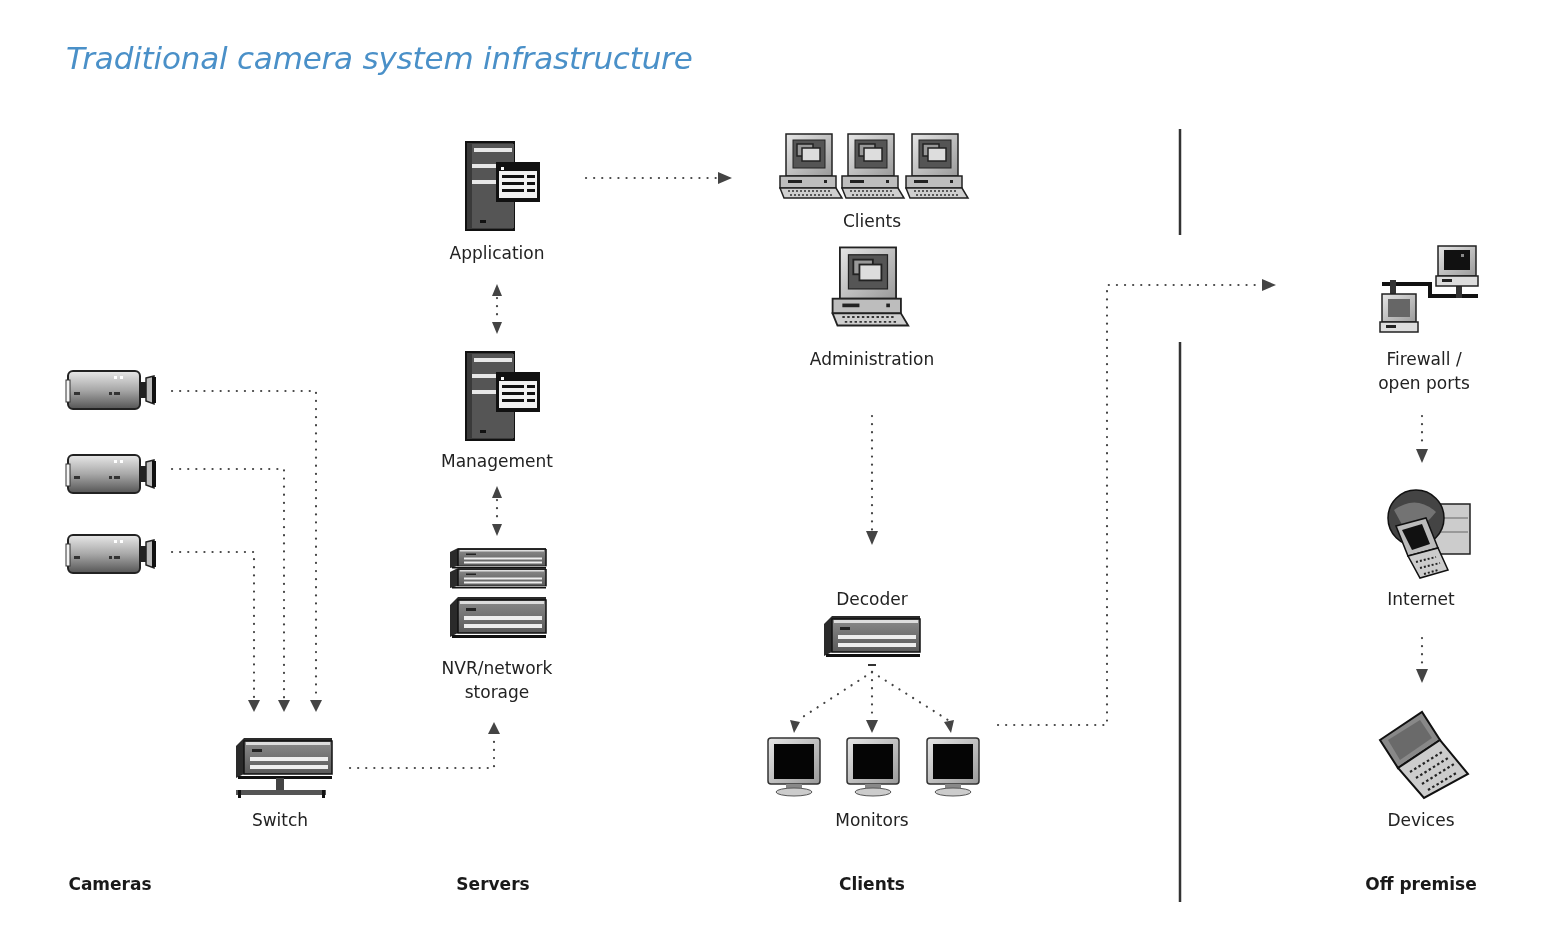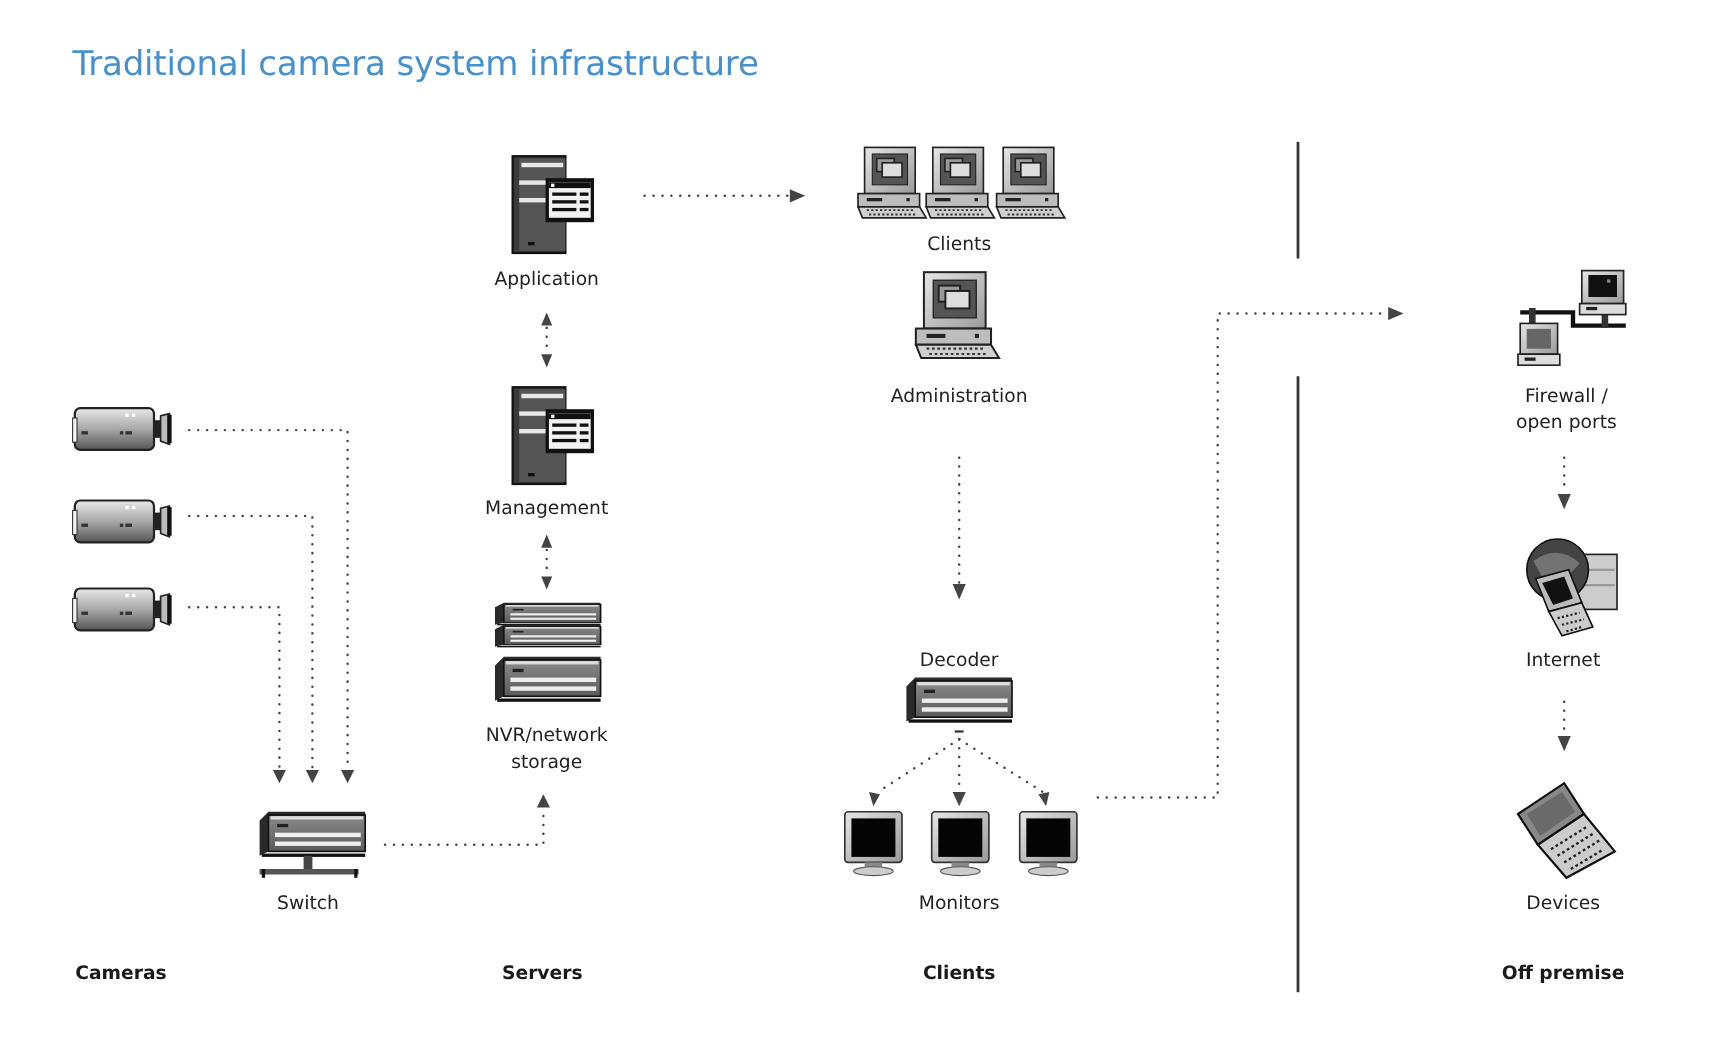--- a/index.html
+++ b/index.html
@@ -1,20 +1,20 @@
 <!DOCTYPE html>
 <html><head>
 <meta charset="utf-8">
 <style>
   html, body { margin: 0; padding: 0; background: #ffffff; }
   body { width: 1562px; height: 950px; position: relative; overflow: hidden;
          font-family: "Liberation Sans", "DejaVu Sans", sans-serif; color: #222; }
   #title { position: absolute; left: 66px; top: 40px; margin: 0; font-size: 31px;
            font-weight: normal; color: #4a90c8; letter-spacing: -0.2px;
-           font-family: "DejaVu Sans", sans-serif; }
+           font-family: "DejaVu Sans", sans-serif; font-style: italic; }
   svg#diagram { position: absolute; left: 0; top: 0; }
   .lbl { font-family: "DejaVu Sans", sans-serif; font-size: 17px; fill: #222; text-anchor: middle; }
   .sec { font-family: "DejaVu Sans", sans-serif; font-size: 17px; font-weight: bold; fill: #1a1a1a; text-anchor: middle; }
   .dots { fill: none; stroke: #444; stroke-width: 2.2; stroke-dasharray: 0.1 8; stroke-linecap: round; }
   .div-line { stroke: #333; stroke-width: 2.5; }
   .arrow { fill: #444; }
 </style>
 </head>
 <body>
 

